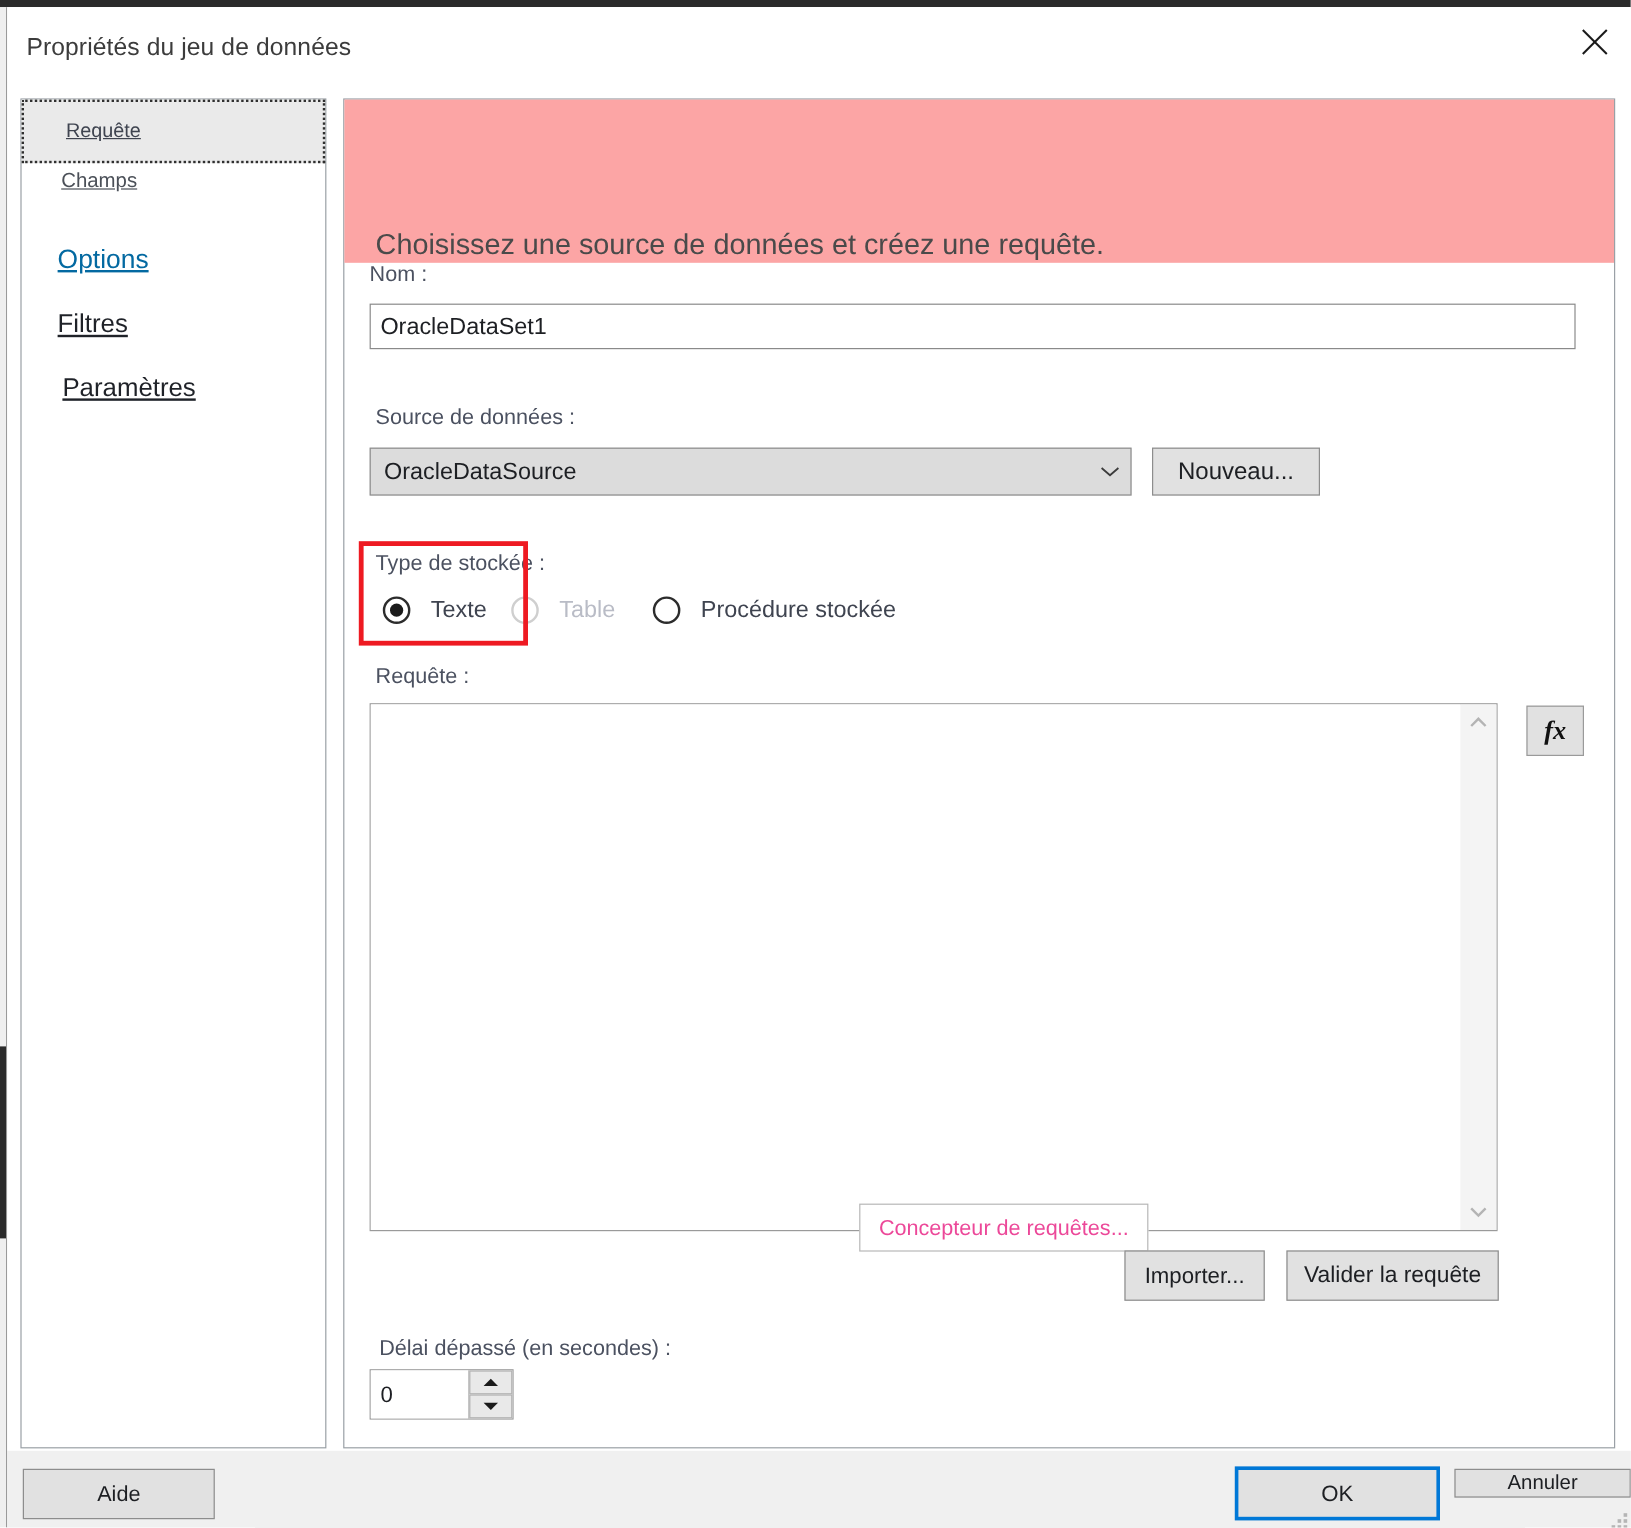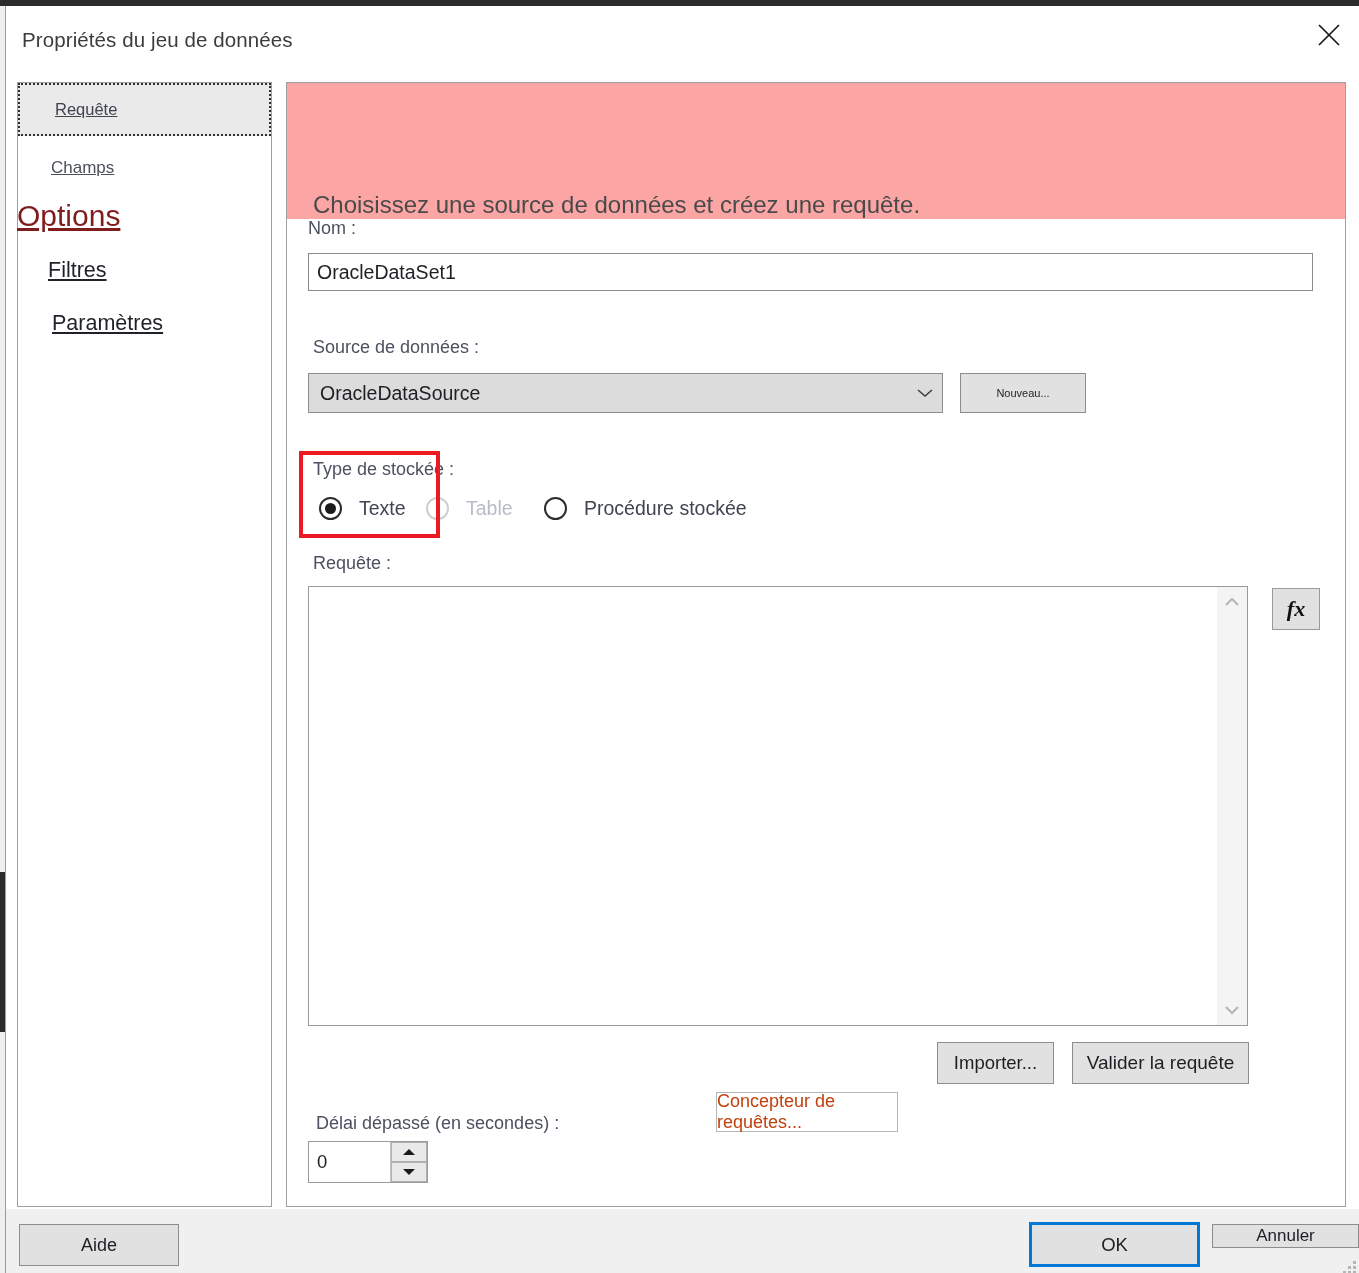--- a/index.html
+++ b/index.html
@@ -112,28 +112,28 @@
     white-space: nowrap;
     text-decoration: underline;
   }
   .nav-item.selected {
     background: #eaeaea;
     border: 2px dotted #2f2f2f;
     left: 0px;
     width: 253px;
   }
   .nav-item-0 { top: 0px;   height: 53px; }
-  .nav-item-1 { top: 59px;  height: 52px; }
+  .nav-item-1 { top: 42px;  height: 52px; }
   .nav-item-2 { top: 105px; height: 56px; }
   .nav-item-3 { top: 161px; height: 53px; }
   .nav-item-4 { top: 214px; height: 53px; }
 
   .nav-item-0 .nav-label { padding-left: 35px; font-size: 16.5px; color: #3f4450; }
   .nav-item-1 .nav-label { padding-left: 34px; font-size: 17px;   color: #4b5058; }
-  .nav-item-2 .nav-label { font-size: 30px;   color: #7f1d1d; }
+  .nav-item-2 .nav-label { padding-left: 31px; font-size: 22px;   color: #0369a1; }
   .nav-item-3 .nav-label { padding-left: 31px; font-size: 21.5px; color: #1f2228; }
   .nav-item-4 .nav-label { padding-left: 35px; font-size: 21.5px; color: #1f2228; }
 
   
   .nav-edge {
     position: absolute;
     left: 255px;
     top: 13px;
     width: 3px;
     height: 53px;
@@ -228,22 +228,22 @@
     background: #e1e1e1;
     display: flex;
     align-items: center;
     justify-content: center;
     font-family: "Liberation Sans", sans-serif;
     cursor: default;
     color: #1d1f23;
   }
   .btn-nouveau {
     left: 673px; top: 290px;
-    width: 126px; height: 40px;
-    font-size: 11px;
+    width: 140px; height: 40px;
+    font-size: 20px;
   }
 
   
   .lbl-type { left: 26px; top: 376px; }
   .radio-row {
     position: absolute;
     left: 14px;
     top: 405px;
     width: 900px;
     height: 40px;
@@ -359,26 +359,26 @@
     cursor: default;
     font-family: "Liberation Serif", serif;
     font-style: italic;
     font-weight: bold;
     font-size: 22px;
     color: #111111;
   }
 
   
   .btn-designer {
-    left: 429px; top: 1009px;
-    width: 182px; height: 40px;
+    left: 429px; top: 920px;
+    width: 241px; height: 40px;
     font-size: 18px;
     background: #ffffff;
     border: 1px solid #b7b7b7;
-    color: #c2410c;
+    color: #ec4899;
   }
   .btn-importer {
     left: 650px; top: 959px;
     width: 117px; height: 42px;
     font-size: 18.5px;
     background: #e1e1e1;
   }
   .btn-valider {
     left: 785px; top: 959px;
     width: 177px; height: 42px;

